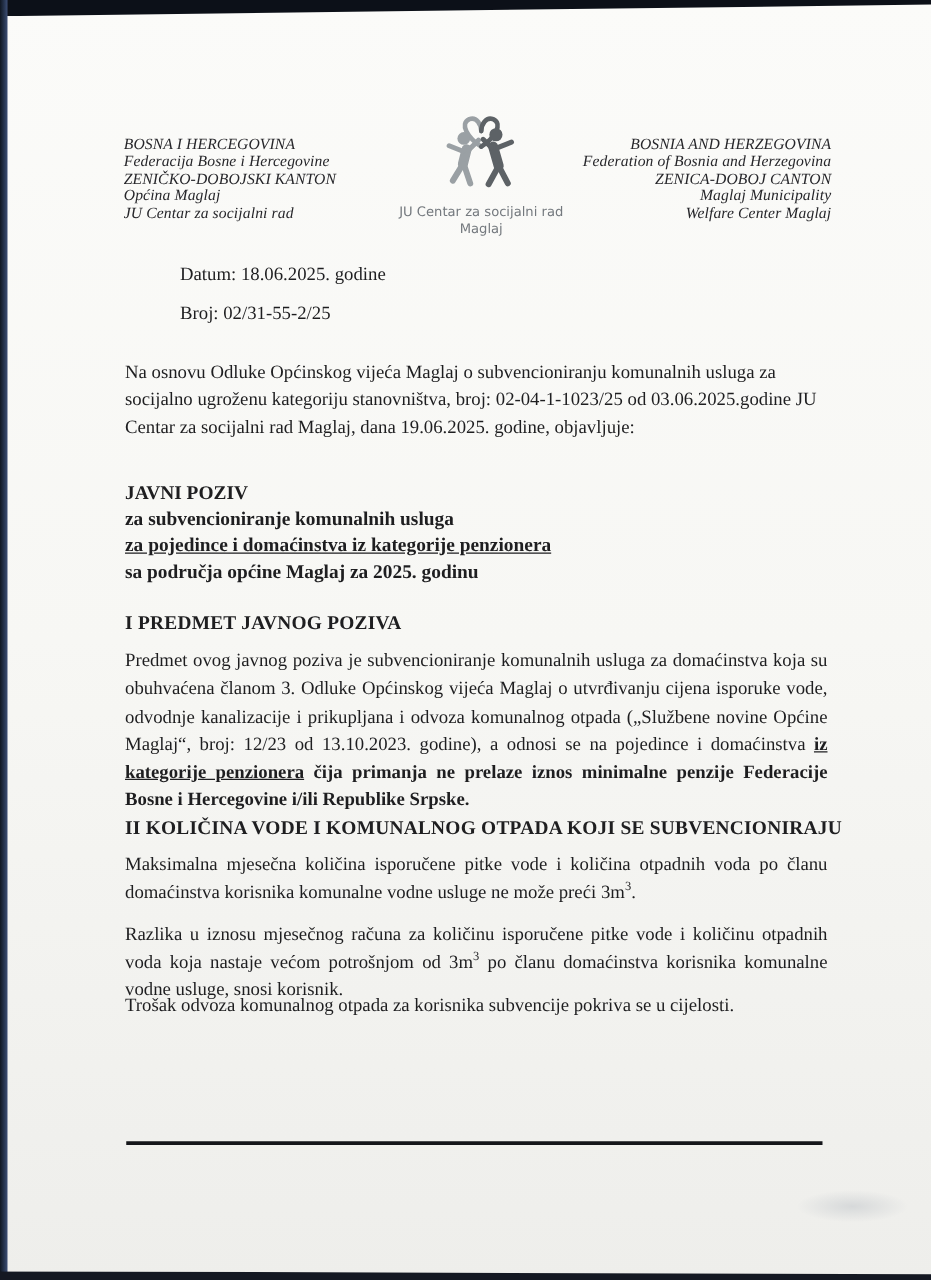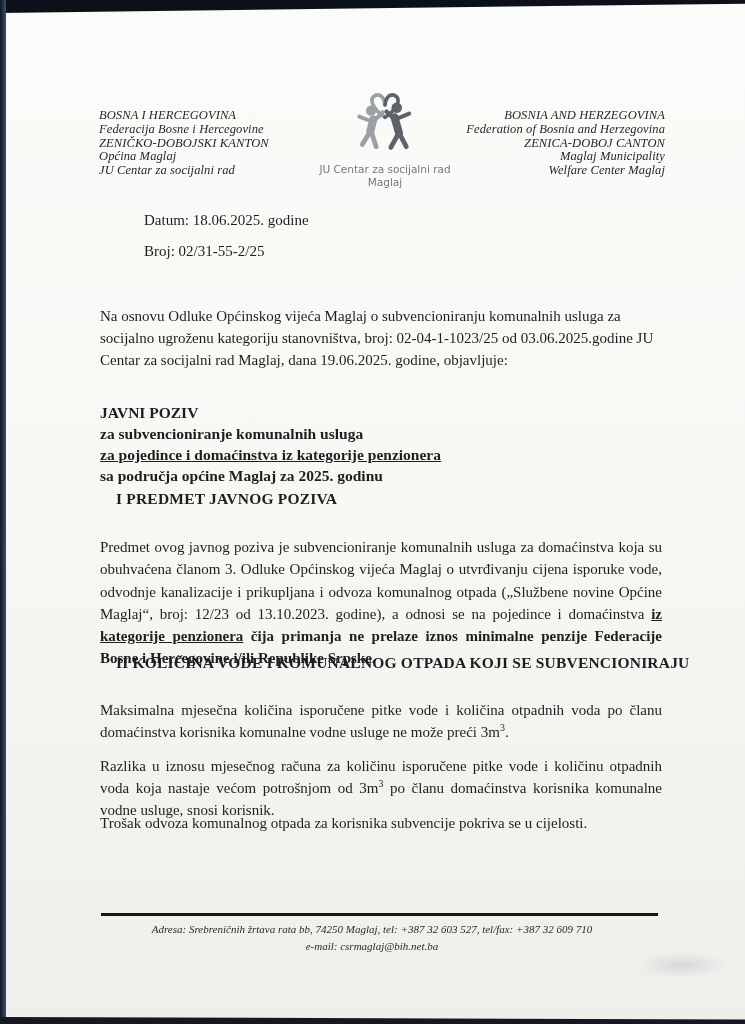--- a/index.html
+++ b/index.html
@@ -52,27 +52,27 @@
   .stroke-light { stroke: var(--logo-light); fill: none; }
   .stroke-dark  { stroke: var(--logo-dark);  fill: none; }
   .fill-light   { fill: var(--logo-light); }
   .fill-dark    { fill: var(--logo-dark); }
 
   
   .meta-date, .meta-num { position: absolute; left: 100px; font-size: 15px; margin-left: 44px; }
   .meta-date { top: 212px; }
   .meta-num  { top: 243px; }
 
-  .col { position: absolute; left: 100px; width: 562px; font-size: 15px; line-height: 22px; margin-top: 18px; }
+  .col { position: absolute; left: 100px; width: 562px; font-size: 15px; line-height: 22px; }
   .intro { top: 287px; }
 
   .title-block { top: 384px; font-weight: bold; font-size: 15.5px; line-height: 21px; }
   .title-underline { text-decoration: underline; }
 
-  .sec-heading { position: absolute; left: 100px; font-weight: bold; font-size: 15.5px; letter-spacing: .2px; margin-left: 16px; }
+  .sec-heading { position: absolute; left: 100px; font-weight: bold; font-size: 15.5px; letter-spacing: .2px; }
   .s1-heading { top: 490px; }
   .s2-heading { top: 654px; }
 
   .just { text-align: justify; }
   .s1-para { top: 518px; line-height: 22.3px; }
   .s2-para1 { top: 681px; }
   .s2-para2 { top: 737px; }
   .s2-para3 { top: 794px; }
 
   .bold-underline { font-weight: bold; text-decoration: underline; }
@@ -153,18 +153,14 @@
 
   <div class="sec-heading s1-heading">I PREDMET JAVNOG POZIVA</div>
   <div class="col just s1-para"><span>Predmet ovog javnog poziva je subvencioniranje komunalnih usluga za domaćinstva koja su obuhvaćena članom 3. Odluke Općinskog vijeća Maglaj o utvrđivanju cijena isporuke vode, odvodnje kanalizacije i prikupljana i odvoza komunalnog otpada („Službene novine Općine Maglaj“, broj: 12/23 od 13.10.2023. godine), a odnosi se na pojedince i domaćinstva </span><span class="bold-underline">iz kategorije penzionera</span><span class="bold"> čija primanja ne prelaze iznos minimalne penzije Federacije Bosne i Hercegovine i/ili Republike Srpske.</span></div>
 
   <div class="sec-heading s2-heading">II KOLIČINA VODE I KOMUNALNOG OTPADA KOJI SE SUBVENCIONIRAJU</div>
   <div class="col just s2-para1"><span>Maksimalna mjesečna količina isporučene pitke vode i količina otpadnih voda po članu domaćinstva korisnika komunalne vodne usluge ne može preći 3m</span><sup>3</sup><span>.</span></div>
   <div class="col just s2-para2"><span>Razlika u iznosu mjesečnog računa za količinu isporučene pitke vode i količinu otpadnih voda koja nastaje većom potrošnjom od 3m</span><sup>3</sup><span> po članu domaćinstva korisnika komunalne vodne usluge, snosi korisnik.</span></div>
   <div class="col s2-para3">Trošak odvoza komunalnog otpada za korisnika subvencije pokriva se u cijelosti.</div>
 
   <div class="footer-rule"></div>
-  <div class="footer-text">
-    <div>Adresa: Srebreničnih žrtava rata bb, 74250 Maglaj, tel: +387 32 603 527, tel/fax: +387 32 609 710</div>
-    <div>e-mail: csrmaglaj@bih.net.ba</div>
-  </div>
 
 </div>
 
 </body></html>

